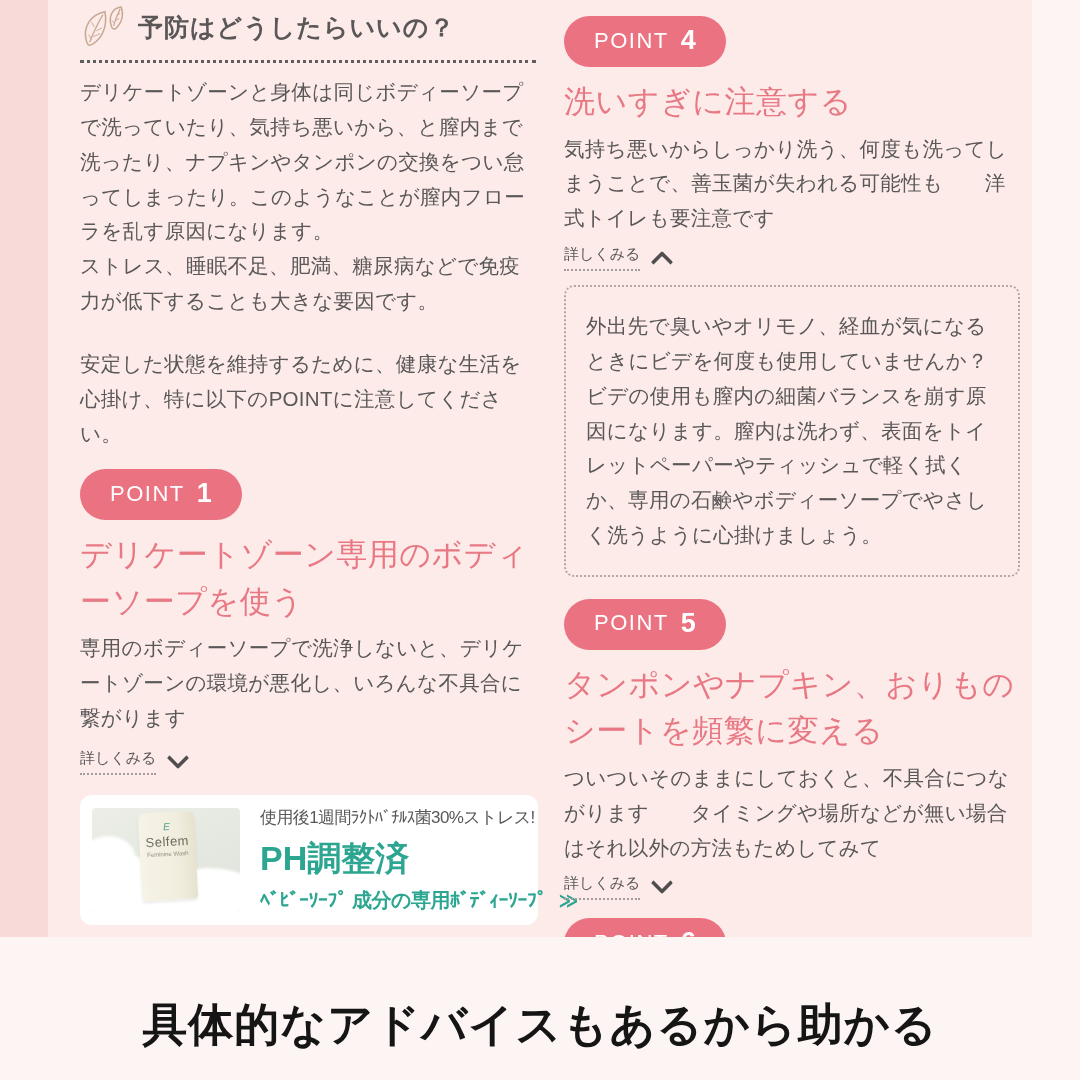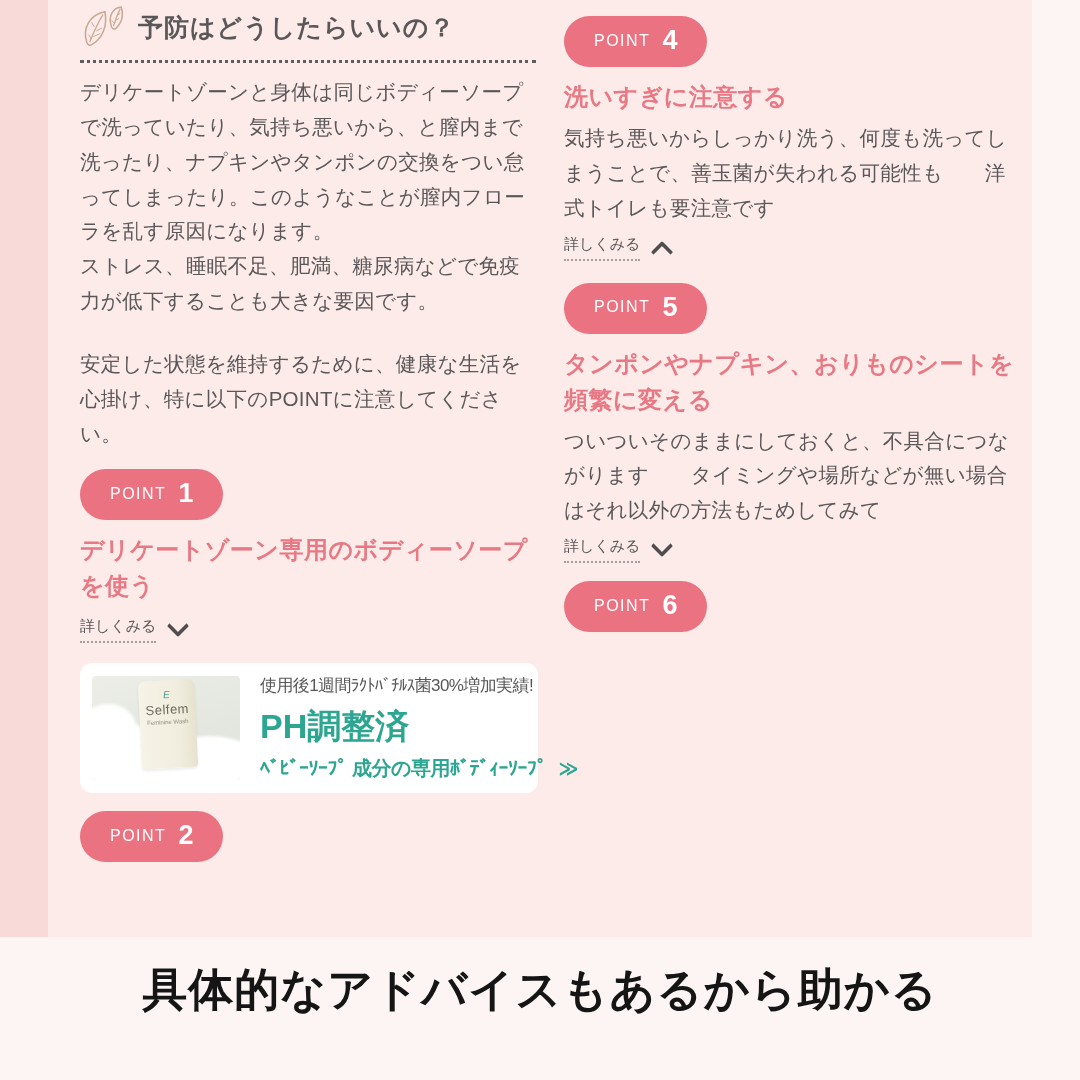--- a/index.html
+++ b/index.html
@@ -30,25 +30,25 @@
     white-space:pre-line;letter-spacing:0.3px;
   }
   .intro{margin-top:12px;}
   .intro2{margin-top:28px;}
 
   .badge{
     display:inline-flex;align-items:center;gap:12px;
     background:#eb7280;color:#fff;border-radius:40px;
     padding:9px 30px 11px 30px;
   }
-  .badge-word{font-size:16px;letter-spacing:1.5px;}
+  .badge-word{font-size:22px;letter-spacing:1.5px;}
   .badge-num{font-size:27px;font-weight:bold;}
   .mt-badge{margin-top:18px;}
   .pt-title{
-    margin:12px 0 0 0;font-size:24px;font-weight:bold;color:#e87883;
+    margin:12px 0 0 0;font-size:31px;font-weight:normal;color:#e87883;
     line-height:1.5;letter-spacing:0.5px;
   }
   .pt-body{margin-top:6px;}
 
   .more{margin-top:13px;display:flex;align-items:center;cursor:pointer;width:max-content;}
   .more-text{
     font-size:15px;color:#595757;border-bottom:2px dotted #a59d9d;padding-bottom:5px;
   }
   .caret{
     display:inline-block;width:12px;height:12px;
@@ -90,21 +90,21 @@
 
   
   .detail-box{
     margin-top:14px;border:2px dotted #b4a6a2;border-radius:10px;
     padding:22px 20px;font-size:20.5px;line-height:1.7;white-space:pre-line;
     color:#595757;letter-spacing:0.3px;
   }
   .mt-link-sm{margin-top:9px;}
 
   .caption{
-    position:absolute;left:0;top:960px;width:1080px;text-align:center;
+    position:absolute;left:0;top:995px;width:1080px;text-align:center;
     font-size:45px;color:#151515;letter-spacing:1px;font-weight:600;
   }
 </style>
 </head>
 <body>
 
 <div class="shot">
   <div class="left-band"></div>
   <div class="cols">
 
@@ -123,38 +123,39 @@
 
       <p class="body intro">デリケートゾーンと身体は同じボディーソープで洗っていたり、気持ち悪いから、と膣内まで洗ったり、ナプキンやタンポンの交換をつい怠ってしまったり。このようなことが膣内フローラを乱す原因になります。
 ストレス、睡眠不足、肥満、糖尿病などで免疫力が低下することも大きな要因です。</p>
       <p class="body intro2">安定した状態を維持するために、健康な生活を心掛け、特に以下のPOINTに注意してください。</p>
 
       <div class="badge mt-badge">
         <span class="badge-word">POINT</span>
         <span class="badge-num">1</span>
       </div>
       <h3 class="pt-title">デリケートゾーン専用のボディーソープを使う</h3>
+      <p class="body pt-body">専用のボディーソープで洗浄しないと、デリケートゾーンの環境が悪化し、いろんな不具合に繋がります</p>
       <div class="more">
         <span class="more-text">詳しくみる</span>
         <span class="caret caret-down"></span>
       </div>
 
       <div class="banner">
         <div class="p-img">
           <div class="foam foam1"></div>
           <div class="foam foam2"></div>
           <div class="foam foam3"></div>
           <div class="bottle">
             <div class="bottle-logo">E</div>
             <div class="bottle-name">Selfem</div>
             <div class="bottle-sub">Feminine Wash</div>
           </div>
         </div>
         <div class="b-text">
-          <div class="b1">使用後1週間ﾗｸﾄﾊﾞﾁﾙｽ菌30%増加実績!</div>
+          <div class="b1">使用後1週間ﾗｸﾄﾊﾞﾁﾙｽ菌30%ストレス!</div>
           <div class="b2">PH調整済</div>
           <div class="b3"><span>ﾍﾞﾋﾞｰｿｰﾌﾟ 成分の専用ﾎﾞﾃﾞｨｰｿｰﾌﾟ</span><span class="b-arrow">≫</span></div>
         </div>
       </div>
 
       <div class="badge mt-badge">
         <span class="badge-word">POINT</span>
         <span class="badge-num">2</span>
       </div>
       
@@ -166,20 +167,22 @@
         <span class="badge-word">POINT</span>
         <span class="badge-num">4</span>
       </div>
       <h3 class="pt-title">洗いすぎに注意する</h3>
       <p class="body pt-body">気持ち悪いからしっかり洗う、何度も洗ってしまうことで、善玉菌が失われる可能性も　　洋式トイレも要注意です</p>
       <div class="more mt-link-sm">
         <span class="more-text">詳しくみる</span>
         <span class="caret caret-up"></span>
       </div>
 
+      <div class="detail-box">外出先で臭いやオリモノ、経血が気になるときにビデを何度も使用していませんか？
+ビデの使用も膣内の細菌バランスを崩す原因になります。膣内は洗わず、表面をトイレットペーパーやティッシュで軽く拭くか、専用の石鹸やボディーソープでやさしく洗うように心掛けましょう。</div>
 
       <div class="badge" style="margin-top:22px">
         <span class="badge-word">POINT</span>
         <span class="badge-num">5</span>
       </div>
       <h3 class="pt-title">タンポンやナプキン、おりものシートを頻繁に変える</h3>
       <p class="body pt-body">ついついそのままにしておくと、不具合につながります　　タイミングや場所などが無い場合はそれ以外の方法もためしてみて</p>
       <div class="more mt-link-sm">
         <span class="more-text">詳しくみる</span>
         <span class="caret caret-down"></span>

